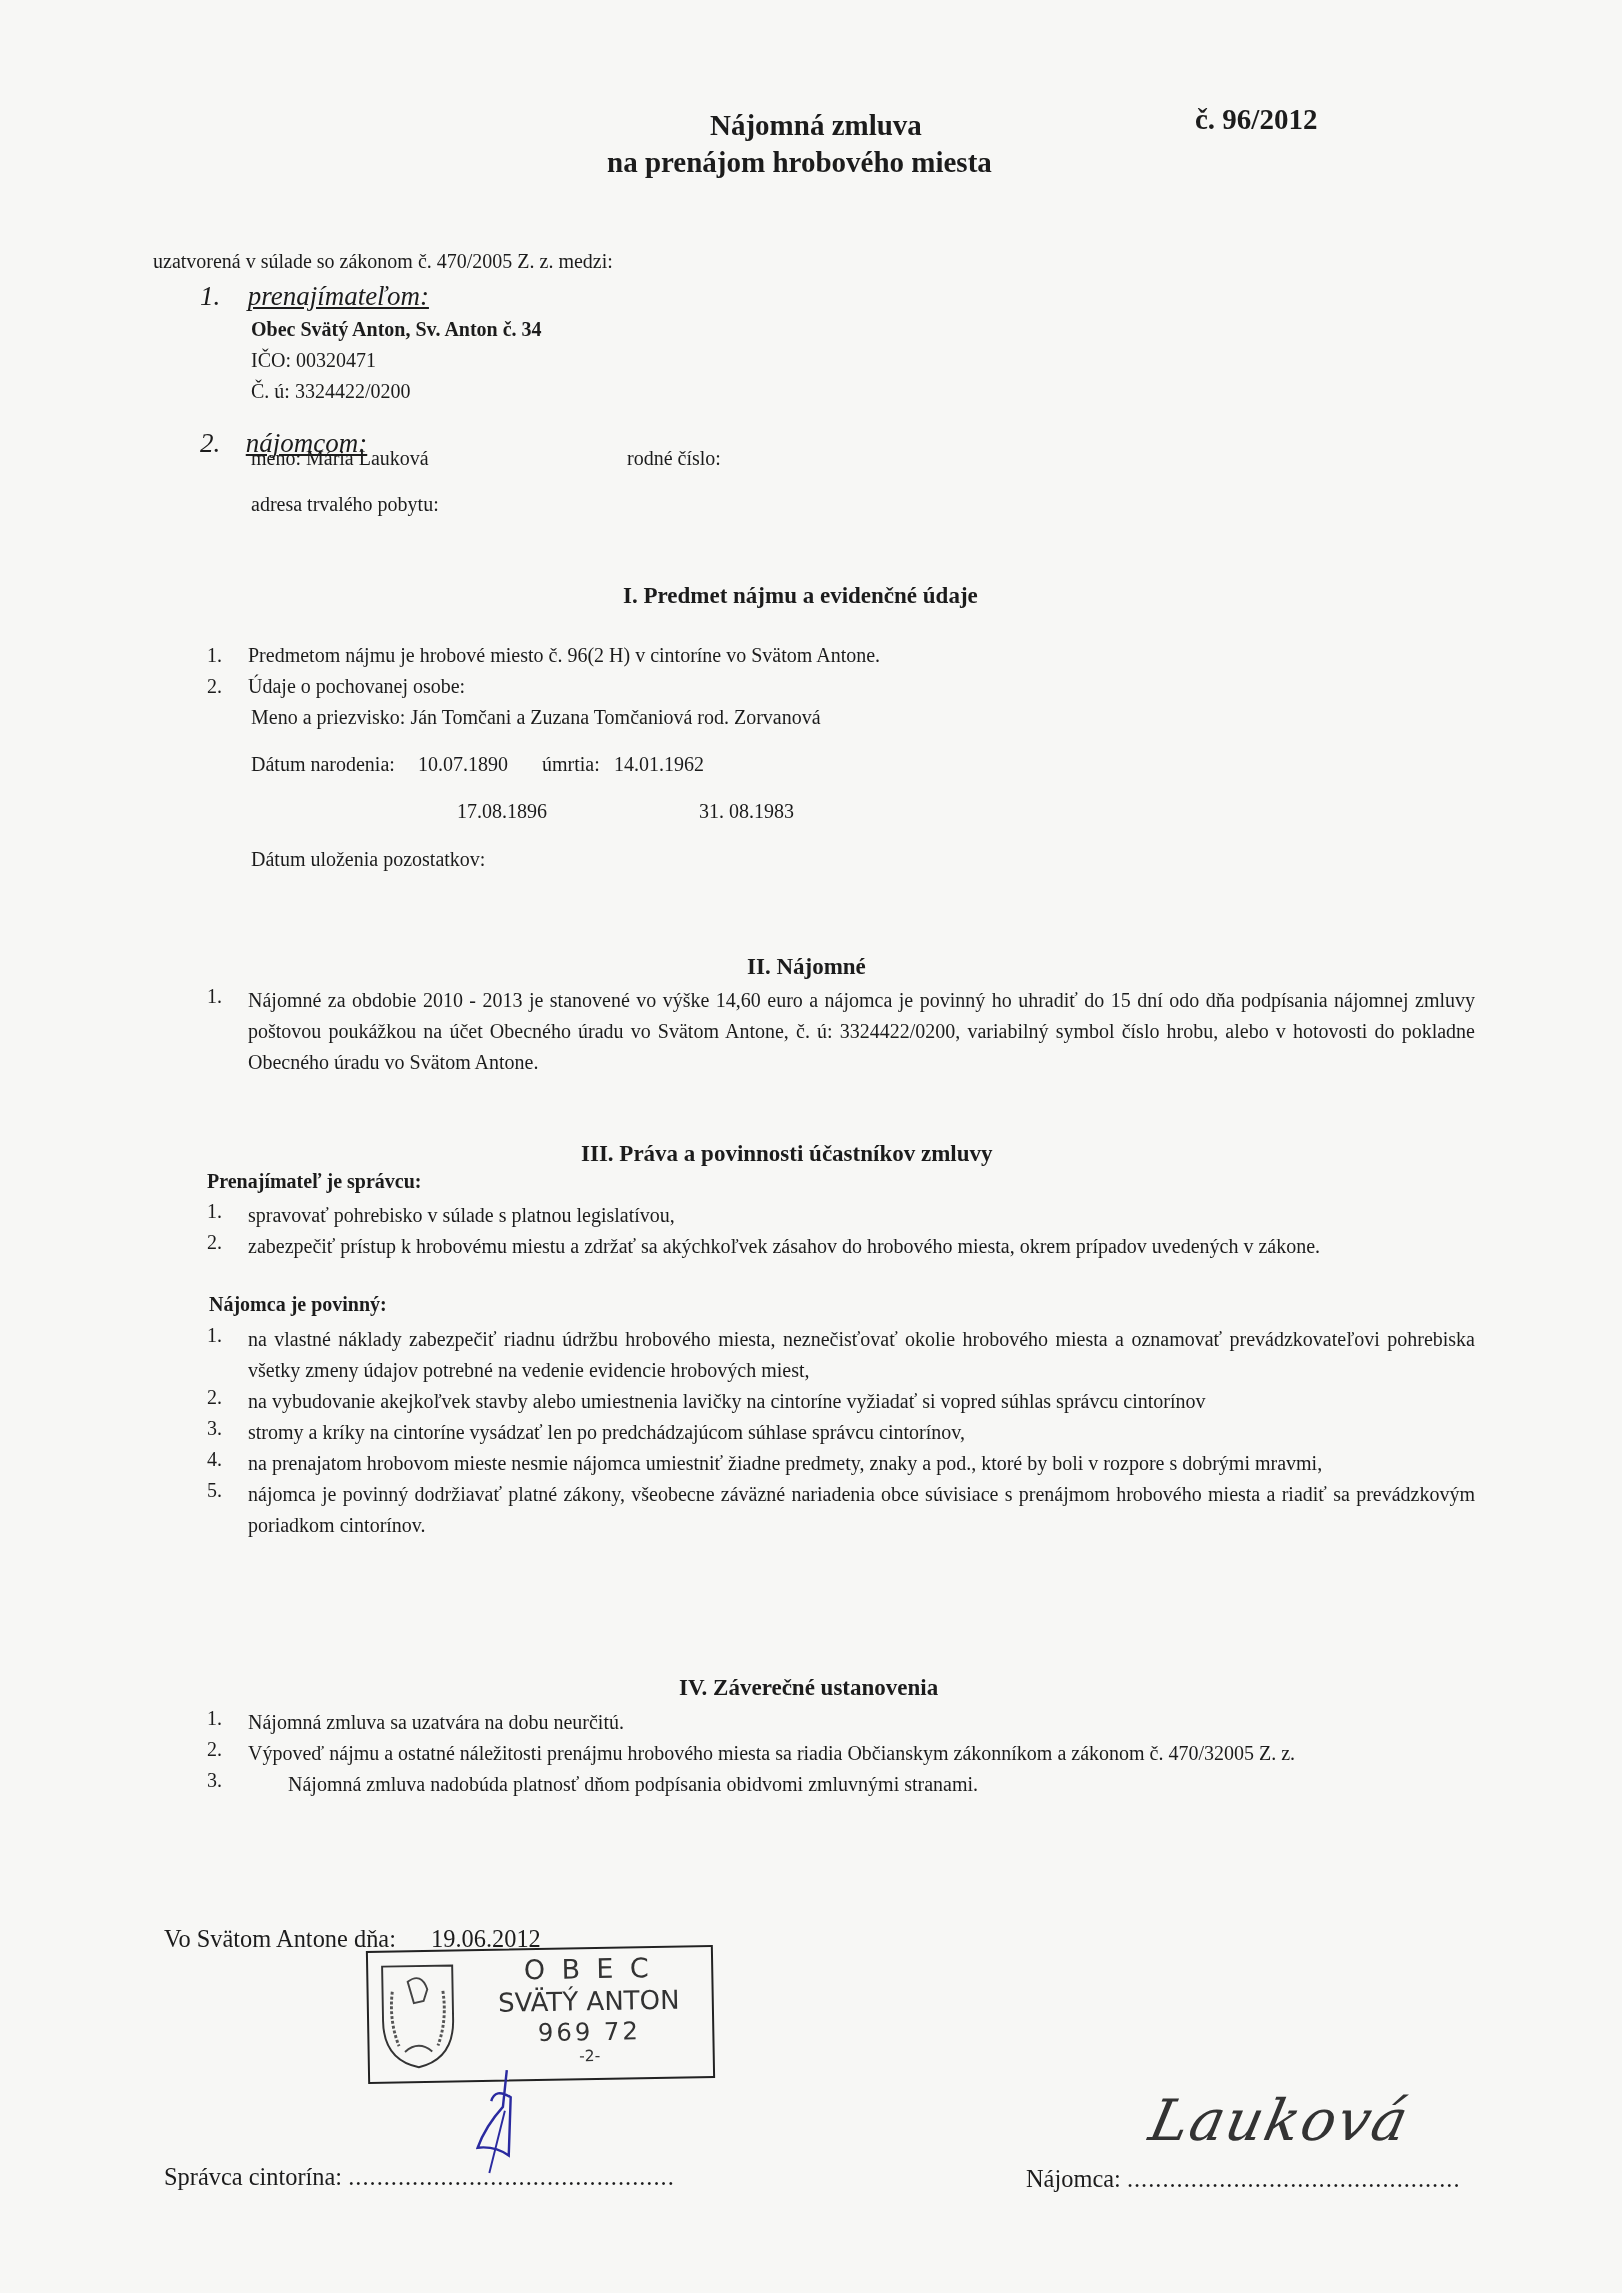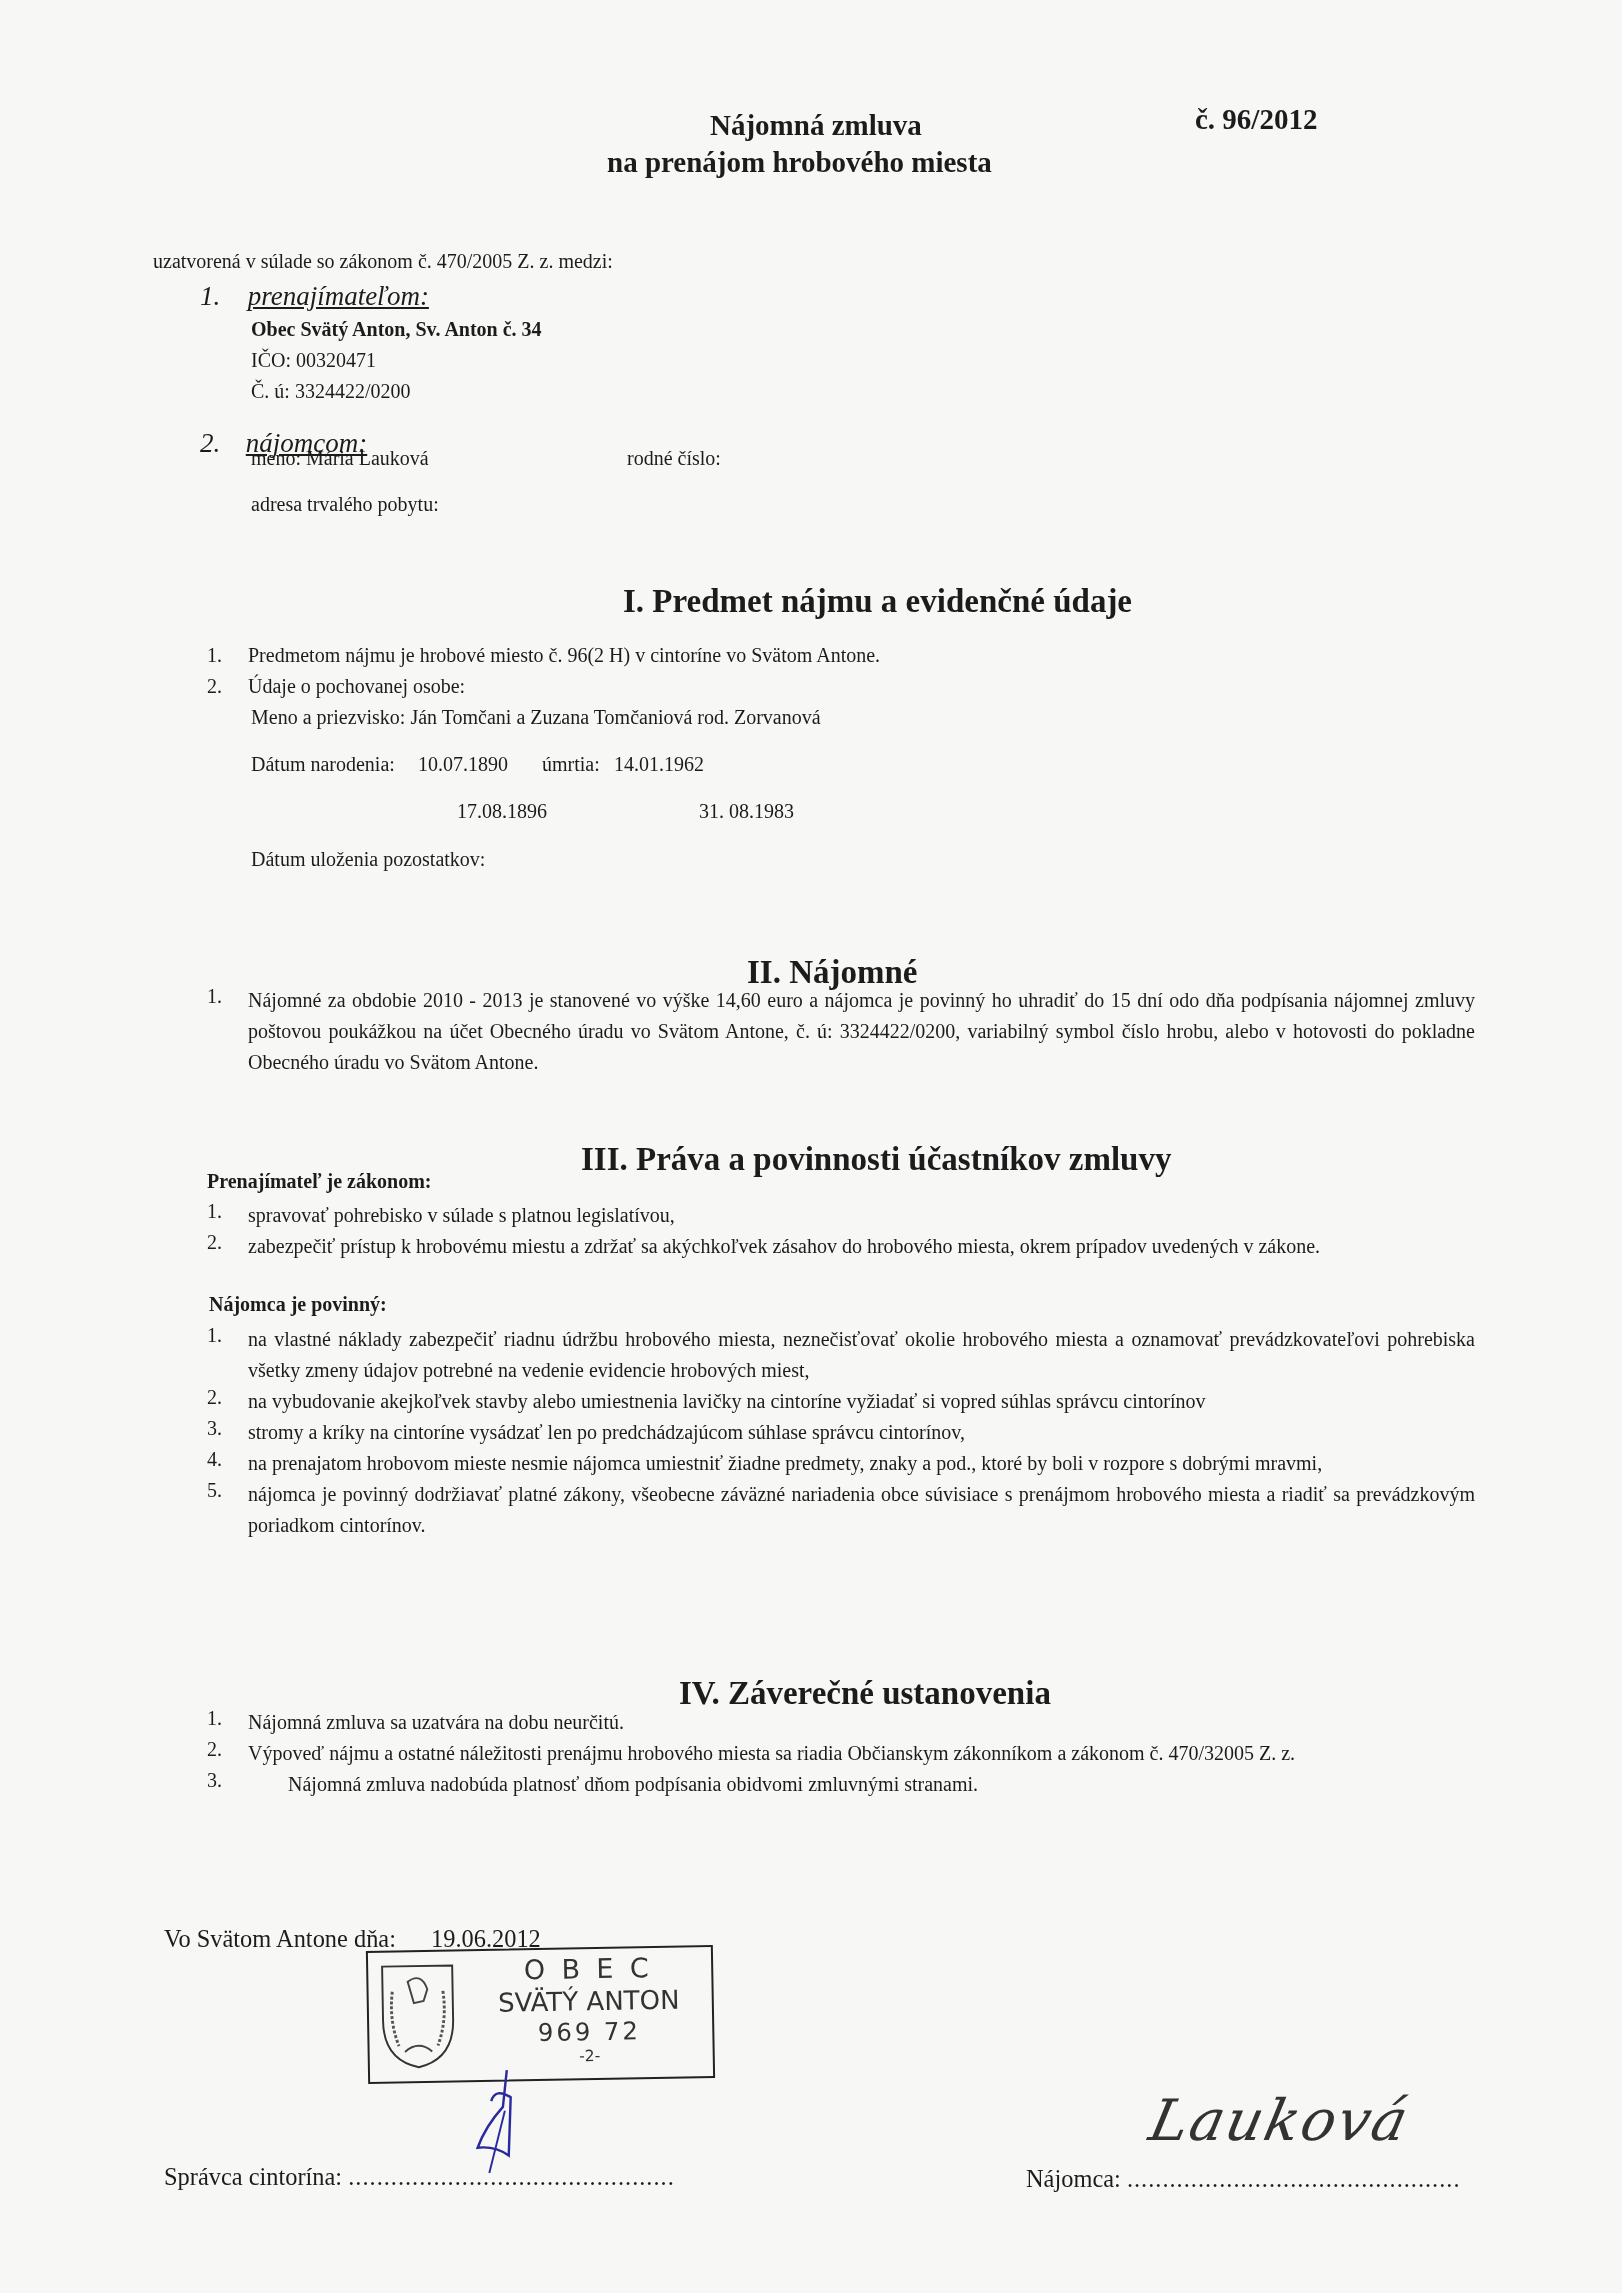--- a/index.html
+++ b/index.html
@@ -8,21 +8,21 @@
     background: #f7f7f5;
     font-family: "Liberation Serif", "DejaVu Serif", serif;
     color: #1c1c1c;
   }
   .abs { position: absolute; white-space: nowrap; }
   .title { font-weight: bold; font-size: 29px; }
   .txt { font-size: 20px; }
   .bold { font-weight: bold; }
   .ital-u { font-style: italic; text-decoration: underline; font-size: 27px; }
   .num { display: inline-block; width: 41px; }
-  .sec-h { font-weight: bold; font-size: 33px; }
+  .sec-h { font-weight: bold; font-size: 23px; }
   .just { white-space: normal; text-align: justify; text-align-last: left; }
   .dots { letter-spacing: 1px; }
   .stamp {
     position: absolute; left: 367px; top: 1948px; width: 343px; height: 129px;
     border: 2px solid #222; transform: rotate(-1deg);
   }
   .stamp-text {
     position: absolute; font-family: "DejaVu Sans", sans-serif; color: #333;
     text-align: center; left: 98px; width: 244px;
   }
@@ -71,21 +71,21 @@
 
 <div class="abs sec-h" style="left:747px; top:954px;">II. Nájomné</div>
 <div class="abs txt" style="left:207px; top:985px; width:1268px; white-space:normal;">
   <div style="display:flex;">
     <span class="num" style="flex:none;">1.</span>
     <span class="just" style="line-height:31px; width:1227px;">Nájomné za obdobie 2010 - 2013 je stanovené vo výške 14,60 euro  a nájomca je povinný ho uhradiť do 15 dní odo dňa podpísania nájomnej zmluvy poštovou poukážkou na účet Obecného úradu vo Svätom Antone, č. ú: 3324422/0200, variabilný symbol číslo hrobu, alebo v hotovosti do pokladne Obecného úradu vo Svätom Antone.</span>
   </div>
 </div>
 
 <div class="abs sec-h" style="left:581px; top:1141px;">III. Práva a povinnosti účastníkov zmluvy</div>
-<div class="abs txt bold" style="left:207px; top:1170px;">Prenajímateľ je zákonom:</div>
+<div class="abs txt bold" style="left:207px; top:1170px;">Prenajímateľ je správcu:</div>
 
 <div class="abs txt" style="left:207px; top:1200px; width:1268px; white-space:normal;">
   <div style="display:flex;">
     <span class="num" style="flex:none;">1.</span>
     <span class="just" style="line-height:31px; width:1227px;">spravovať pohrebisko v súlade s platnou legislatívou,</span>
   </div>
   <div style="display:flex;">
     <span class="num" style="flex:none;">2.</span>
     <span class="just" style="line-height:31px; width:1227px;">zabezpečiť prístup k hrobovému miestu a zdržať sa akýchkoľvek zásahov do hrobového miesta, okrem prípadov uvedených v zákone.</span>
   </div>

